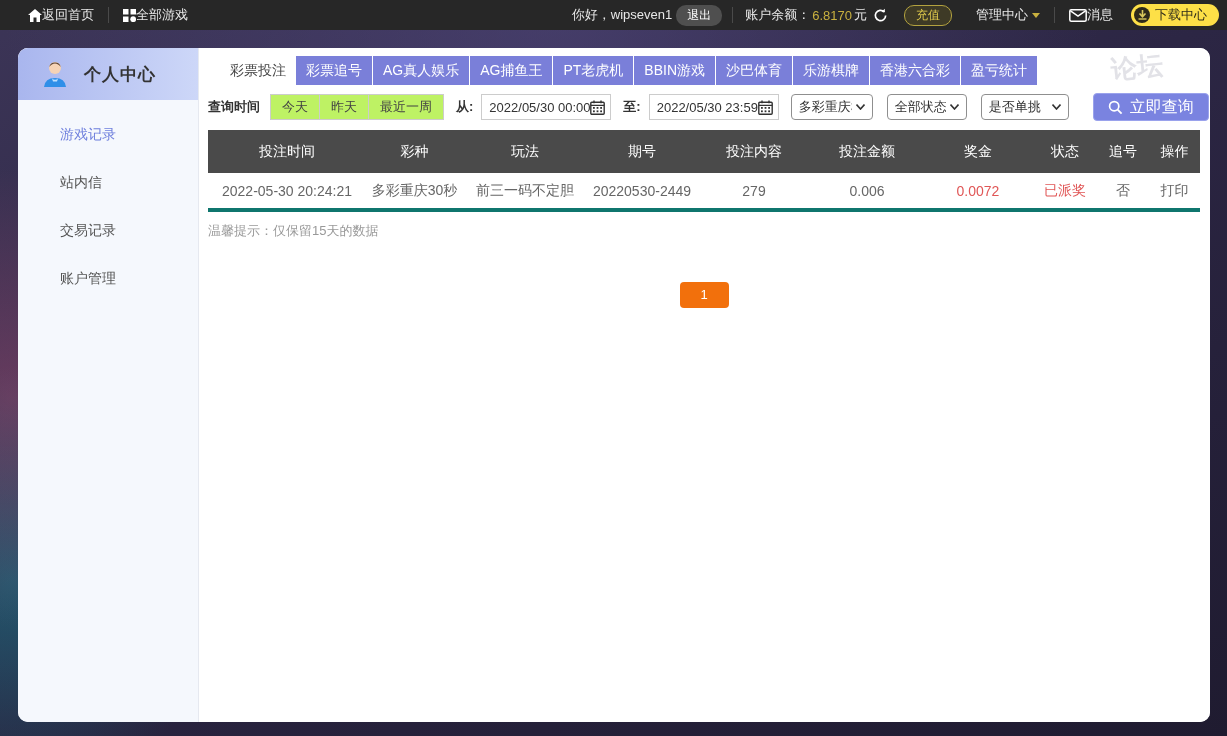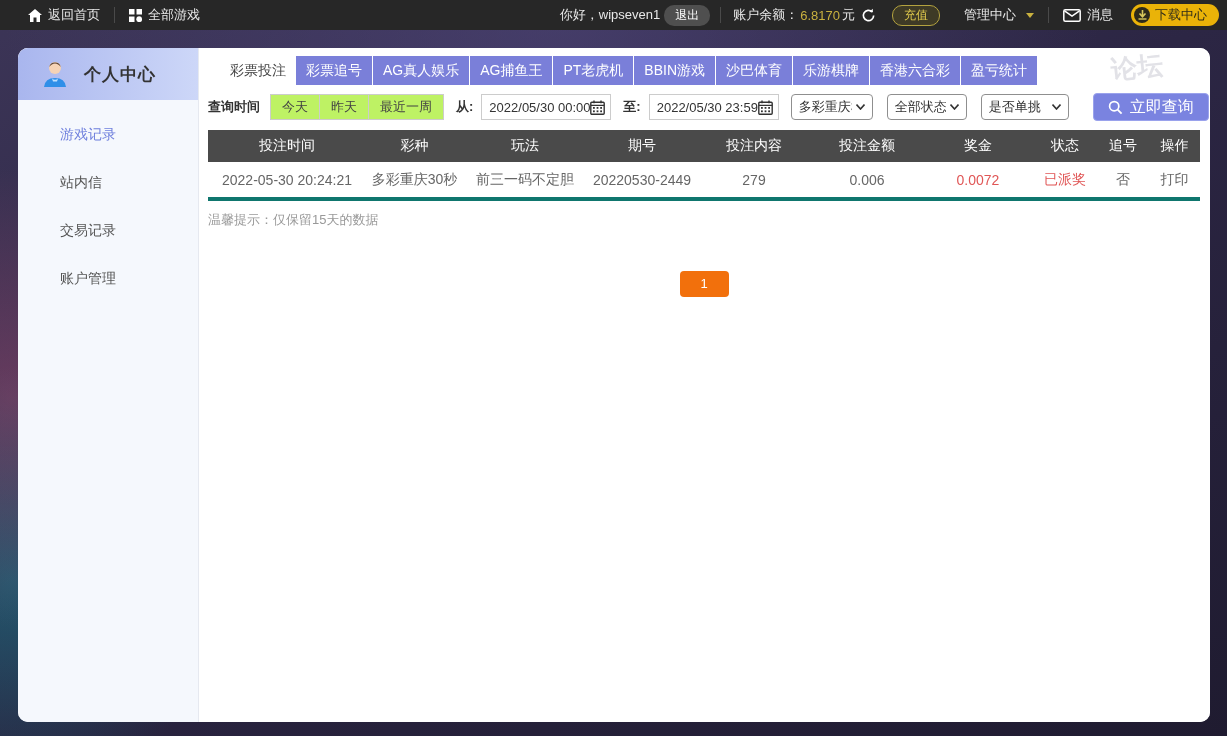--- a/index.html
+++ b/index.html
@@ -12,36 +12,36 @@
       radial-gradient(circle at 45% 0%, rgba(90,80,140,.45), transparent 55%),
       linear-gradient(155deg,#3c3557 0%,#2c2644 45%,#1f1b30 100%);
     position:relative;
   }
   
   .topbar {
     position:absolute; top:0; left:0; right:0; height:30px;
     background:#272727; display:flex; align-items:center;
     color:#e8e8e8; font-size:13px;
   }
-  .tb-item { display:flex; align-items:center; gap:6px; padding:0 14px; height:30px; cursor:pointer; }
+  .tb-item { display:flex; align-items:center; gap:0; padding:0 14px; height:30px; cursor:pointer; }
   .tb-sep { width:1px; height:16px; background:#4a4a4a; }
   .spacer { flex:1; }
   .pill-logout {
     background:#4f4f4f; color:#fff; border-radius:10px; padding:2px 11px;
     font-size:12px; margin:0 10px 0 4px; cursor:pointer;
   }
   .balance-val { color:#c9b13f; margin:0 2px; }
   .refresh-btn { display:flex; align-items:center; padding:0 6px; cursor:pointer; }
   .pill-recharge {
     background:#3e3a26; border:1px solid #b3a23f; color:#e2cc4d;
     border-radius:10px; padding:1px 11px; font-size:12px; margin:0 10px; cursor:pointer;
   }
   .caret-down { width:0; height:0; border-left:4px solid transparent; border-right:4px solid transparent; border-top:5px solid #c9b13f; margin-left:4px; }
   .pill-download {
-    background:#eab308; color:#2e2b1a; border-radius:11px; height:22px;
+    background:#fde047; color:#2e2b1a; border-radius:11px; height:22px;
     display:flex; align-items:center; gap:5px; padding:0 12px 0 3px;
     font-size:13px; margin:0 8px 0 4px; cursor:pointer;
   }
   .dl-circle { width:16px; height:16px; border-radius:50%; background:#2e2b1a; display:flex; align-items:center; justify-content:center; }
   
   .panel {
     position:absolute; left:18px; top:48px; width:1192px; height:674px;
     background:#fff; border-radius:10px; overflow:hidden; display:flex;
   }
   .sidebar { width:181px; background:#f5f8fd; border-right:1px solid #e6e9f0; flex-shrink:0; }
@@ -85,21 +85,21 @@
   }
   .selectbox span { white-space:nowrap; overflow:hidden; }
   .sel-caret { flex-shrink:0; margin-left:4px; }
   .search-btn {
     display:flex; align-items:center; gap:7px; background:#7a83e0;
     border:1px solid #9aa2ec; color:#fff; font-size:16px; height:28px;
     padding:0 14px; border-radius:4px; cursor:pointer; margin-left:10px; white-space:nowrap;
   }
   
   table { border-collapse:collapse; table-layout:fixed; width:992px; margin-top:9px; font-size:14px; }
-  thead th { background:#4a4a4a; color:#fff; font-weight:normal; height:32px; }
+  thead th { background:#4a4a4a; color:#fff; font-weight:normal; height:43px; }
   tbody td { color:#666; height:37px; text-align:center; border-bottom:4px solid #0f766e; }
   td.red { color:#e05656; }
   .tip { margin-top:10px; font-size:13px; color:#999; }
   .pagination { width:992px; text-align:center; margin-top:42px; }
   .page-btn {
     display:inline-block; background:#f2700c; color:#fff; font-size:13px;
     width:49px; height:26px; line-height:26px; border-radius:4px; cursor:pointer;
   }
   
   .watermark { position:absolute; pointer-events:none; font-weight:bold; color:rgba(185,185,198,.42); }

